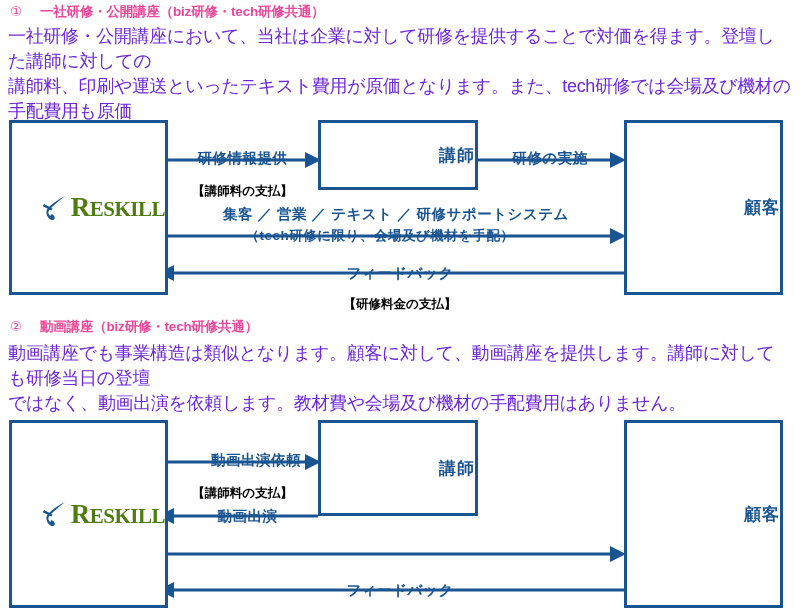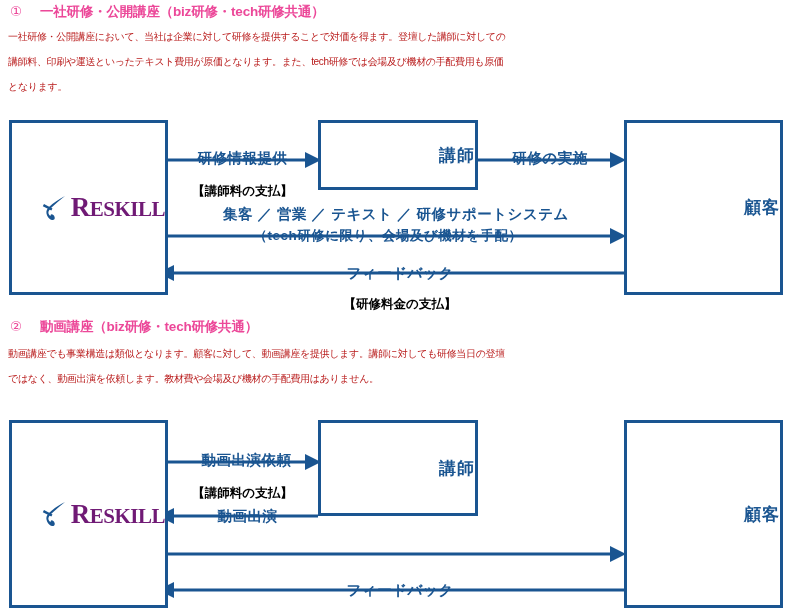--- a/index.html
+++ b/index.html
@@ -25,23 +25,23 @@
     white-space: nowrap;
     color: #ec4899;
   }
   .section-heading .num {
     display: inline-block;
     width: 30px;
     font-weight: normal;
   }
   .body-text {
     position: absolute;
-    font-size: 10px;
+    font-size: 18px;
     line-height: 25px;
-    color: #b91c1c;
+    color: #6d28d9;
     letter-spacing: -0.35px;
   }
 
   
   .diagram {
     position: absolute;
     left: 0;
   }
   .diagram svg {
     display: block;
@@ -72,21 +72,21 @@
   }
   .reskill-mark {
     width: 24px;
     height: 26px;
     flex: 0 0 auto;
   }
   .reskill-word {
     font-family: "Liberation Serif", "DejaVu Serif", serif;
     font-size: 27px;
     font-weight: bold;
-    color: #701a75;
+    color: #4d7c0f;
     letter-spacing: -0.5px;
     line-height: 1;
   }
   .reskill-word .cap { font-size: 27px; }
   .reskill-word .sml { font-size: 21px; }
 
   
   .arrow-label {
     position: absolute;
     white-space: nowrap;
@@ -155,21 +155,21 @@
   <div class="node-box" style="left:624px; top:2px; width:159px; height:175px;">
     <span class="node-label">顧客</span>
   </div>
 
   <div class="arrow-label centered" style="left:180px; top:14px; width:125px;">研修情報提供</div>
   <div class="arrow-label sub centered" style="left:180px; top:48px; width:125px;">【講師料の支払】</div>
 
   <div class="arrow-label centered" style="left:490px; top:14px; width:120px;">研修の実施</div>
 
   <div class="arrow-label centered" style="left:180px; top:70px; width:432px;">集客 ／ 営業 ／ テキスト ／ 研修サポートシステム</div>
-  <div class="arrow-label small-blue centered" style="left:172px; top:92px; width:432px;">（tech研修に限り、会場及び機材を手配）</div>
+  <div class="arrow-label small-blue centered" style="left:164px; top:92px; width:432px;">（tech研修に限り、会場及び機材を手配）</div>
 
   <div class="arrow-label centered" style="left:180px; top:129px; width:440px;">フィードバック</div>
   <div class="arrow-label sub centered" style="left:180px; top:161px; width:440px;">【研修料金の支払】</div>
 </div>
 
 <div class="section-heading" style="left:10px; top:318px;">
   <span class="num">②</span><span>動画講座（biz研修・tech研修共通）</span>
 </div>
 
 <div class="body-text" style="left:8px; top:341px; width:784px;">
@@ -205,21 +205,21 @@
   </div>
 
   <div class="node-box" style="left:318px; top:2px; width:160px; height:96px;">
     <span class="node-label">講師</span>
   </div>
 
   <div class="node-box" style="left:624px; top:2px; width:159px; height:188px;">
     <span class="node-label">顧客</span>
   </div>
 
-  <div class="arrow-label centered" style="left:184px; top:16px; width:125px;">動画出演依頼</div>
+  <div class="arrow-label centered" style="left:176px; top:16px; width:125px;text-align:right;">動画出演依頼</div>
   <div class="arrow-label sub centered" style="left:180px; top:50px; width:125px;">【講師料の支払】</div>
 
   <div class="arrow-label centered" style="left:180px; top:72px; width:135px;">動画出演</div>
 
 
   <div class="arrow-label centered" style="left:180px; top:146px; width:440px;">フィードバック</div>
   <div class="arrow-label sub centered" style="left:180px; top:178px; width:440px;">【研修料金の支払】</div>
 </div>
 
 </body></html>

